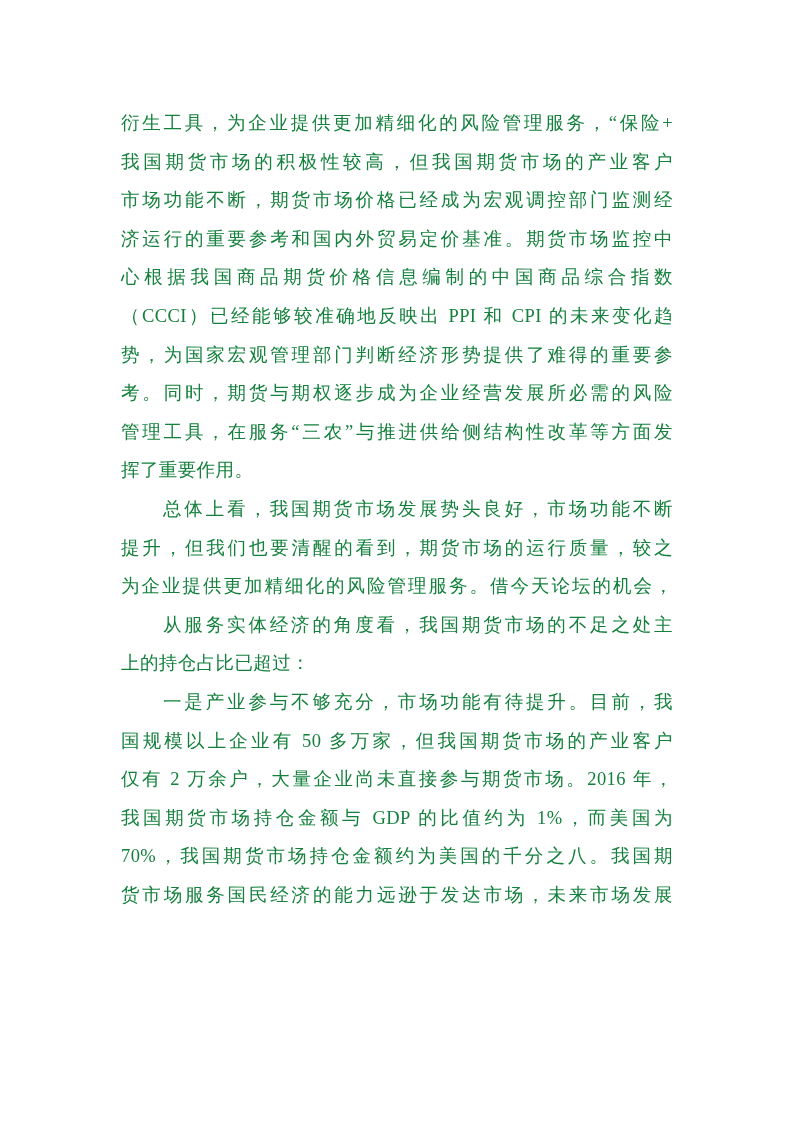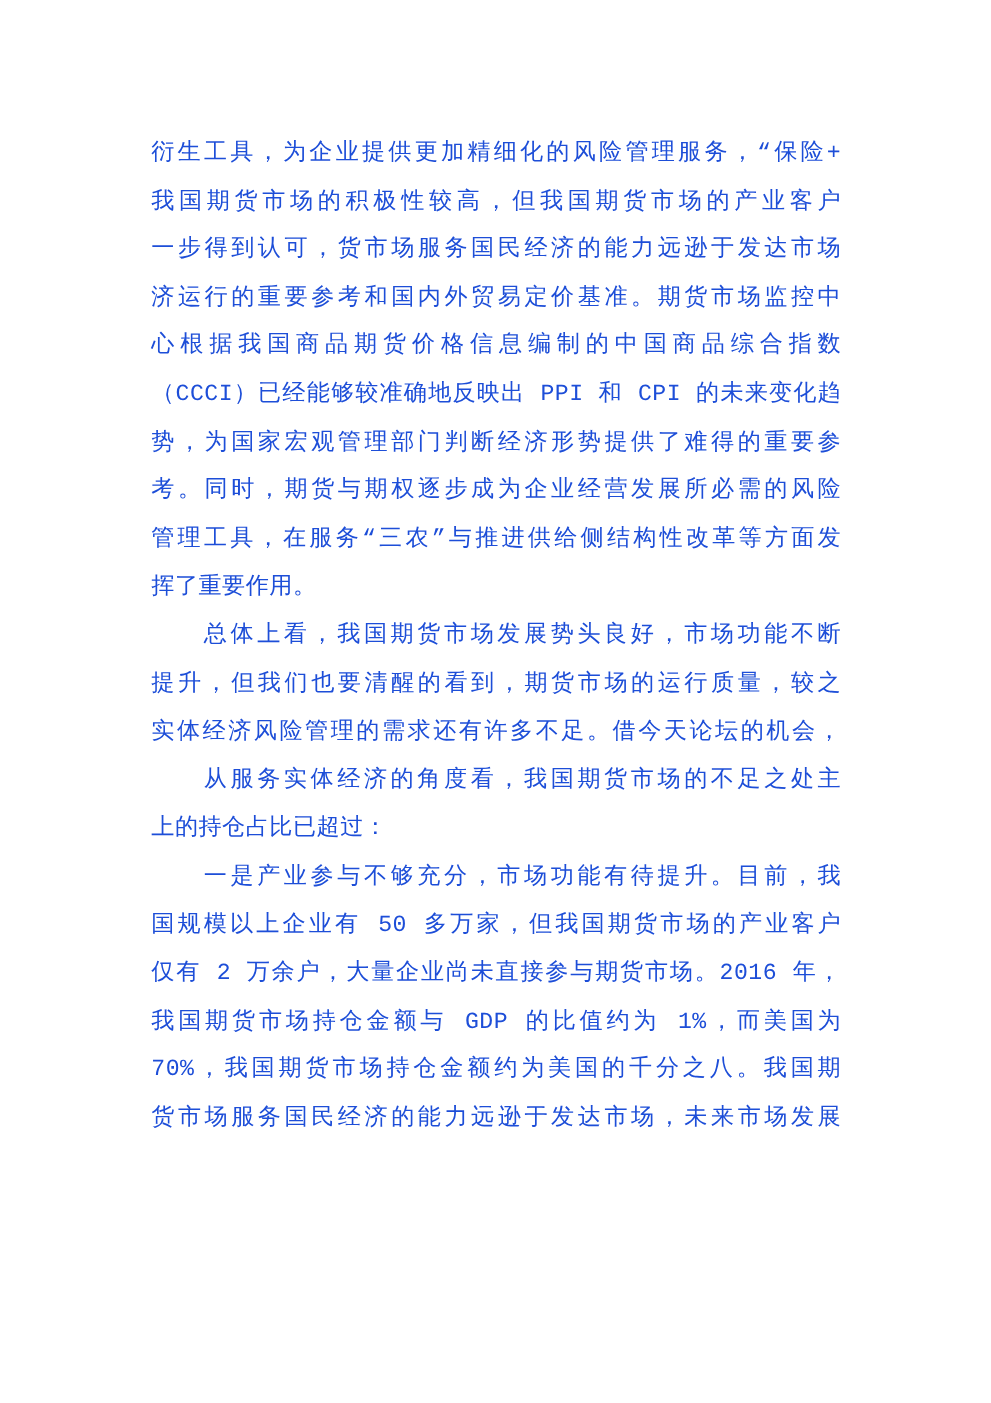--- a/index.html
+++ b/index.html
@@ -1,48 +1,48 @@
 <!DOCTYPE html>
 <html><head>
 <meta charset="utf-8">
 <style>
   html, body { margin: 0; padding: 0; background: #ffffff; }
   body { width: 793px; height: 1122px; position: relative; overflow: hidden; }
   .page { position: absolute; left: 0; top: 0; width: 793px; height: 1122px; background: #ffffff; }
   .text-block {
     position: absolute; left: 121px; top: 104px; width: 552px;
-    font-family: Liberation Mono, monospace;
-    font-size: 18.5px; color: #1d4ed8;
+    font-family: Liberation Serif, serif;
+    font-size: 18.5px; color: #15803d;
   }
   .line {
     height: 38.6px; line-height: 38.6px; white-space: nowrap;
     text-align: justify; text-align-last: justify;
     letter-spacing: 0.4px;
   }
   .line.last { text-align-last: left; }
   .line.indent { padding-left: 42px; }
 </style>
 </head>
 <body>
 
 <div class="page">
   <div class="text-block" id="text-block">
       <div class="line">衍生工具，为企业提供更加精细化的风险管理服务，“保险+</div>
       <div class="line">我国期货市场的积极性较高，但我国期货市场的产业客户</div>
-      <div class="line">一步得到认可，货市场服务国民经济的能力远逊于发达市场</div>
+      <div class="line">市场功能不断，期货市场价格已经成为宏观调控部门监测经</div>
       <div class="line">济运行的重要参考和国内外贸易定价基准。期货市场监控中</div>
       <div class="line">心根据我国商品期货价格信息编制的中国商品综合指数</div>
       <div class="line">（CCCI）已经能够较准确地反映出 PPI 和 CPI 的未来变化趋</div>
       <div class="line">势，为国家宏观管理部门判断经济形势提供了难得的重要参</div>
       <div class="line">考。同时，期货与期权逐步成为企业经营发展所必需的风险</div>
       <div class="line">管理工具，在服务“三农”与推进供给侧结构性改革等方面发</div>
       <div class="line last">挥了重要作用。</div>
       <div class="line indent">总体上看，我国期货市场发展势头良好，市场功能不断</div>
       <div class="line">提升，但我们也要清醒的看到，期货市场的运行质量，较之</div>
-      <div class="line">实体经济风险管理的需求还有许多不足。借今天论坛的机会，</div>
+      <div class="line">为企业提供更加精细化的风险管理服务。借今天论坛的机会，</div>
       <div class="line indent">从服务实体经济的角度看，我国期货市场的不足之处主</div>
       <div class="line last">上的持仓占比已超过：</div>
       <div class="line indent">一是产业参与不够充分，市场功能有待提升。目前，我</div>
       <div class="line">国规模以上企业有 50 多万家，但我国期货市场的产业客户</div>
       <div class="line">仅有 2 万余户，大量企业尚未直接参与期货市场。2016 年，</div>
       <div class="line">我国期货市场持仓金额与 GDP 的比值约为 1%，而美国为</div>
       <div class="line">70%，我国期货市场持仓金额约为美国的千分之八。我国期</div>
       <div class="line">货市场服务国民经济的能力远逊于发达市场，未来市场发展</div>
     </div>
 </div>

